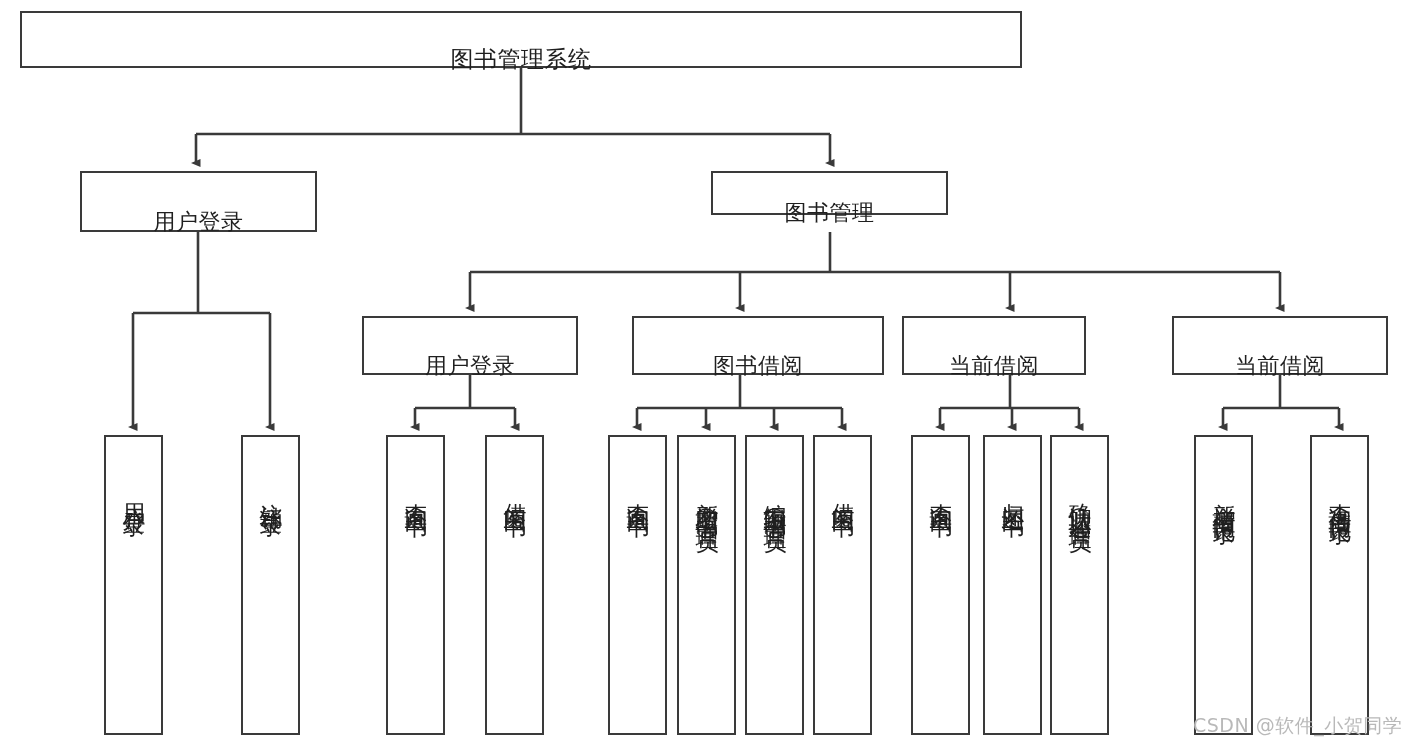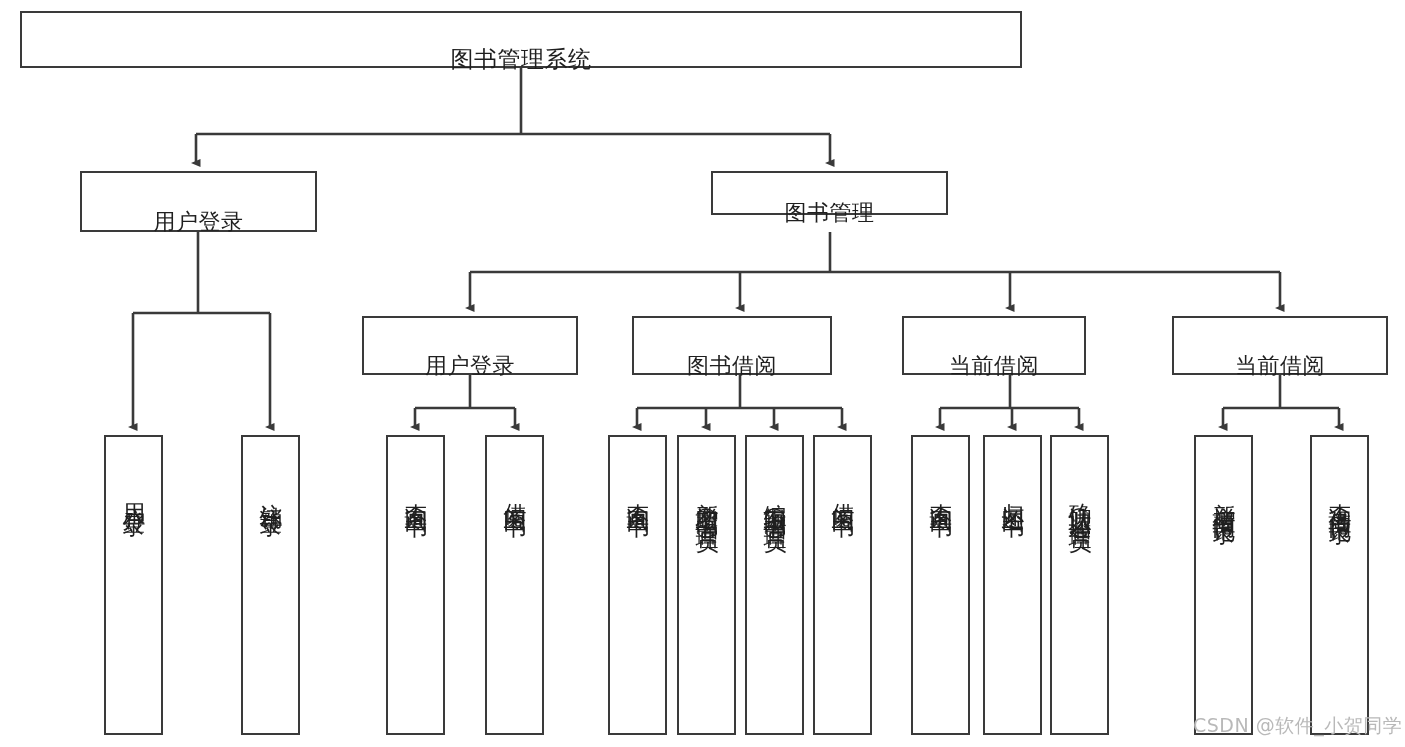--- a/index.html
+++ b/index.html
@@ -134,21 +134,21 @@
   <div class="node horizontal" style="left:80px; top:171px; width:237px; height:61px;">
     <span class="node-label">用户登录</span>
   </div>
   <div class="node horizontal" style="left:711px; top:171px; width:237px; height:44px;justify-content:center;">
     <span class="node-label">图书管理</span>
   </div>
 
   <div class="node horizontal" style="left:362px; top:316px; width:216px; height:59px;">
     <span class="node-label">用户登录</span>
   </div>
-  <div class="node horizontal" style="left:632px; top:316px; width:200px; height:59px;">
+  <div class="node horizontal" style="left:632px; top:316px; width:252px; height:59px;">
     <span class="node-label">图书借阅</span>
   </div>
   <div class="node horizontal" style="left:902px; top:316px; width:184px; height:59px;">
     <span class="node-label">当前借阅</span>
   </div>
   <div class="node horizontal" style="left:1172px; top:316px; width:216px; height:59px;">
     <span class="node-label">当前借阅</span>
   </div>
 
   <div id="leaves-container">

